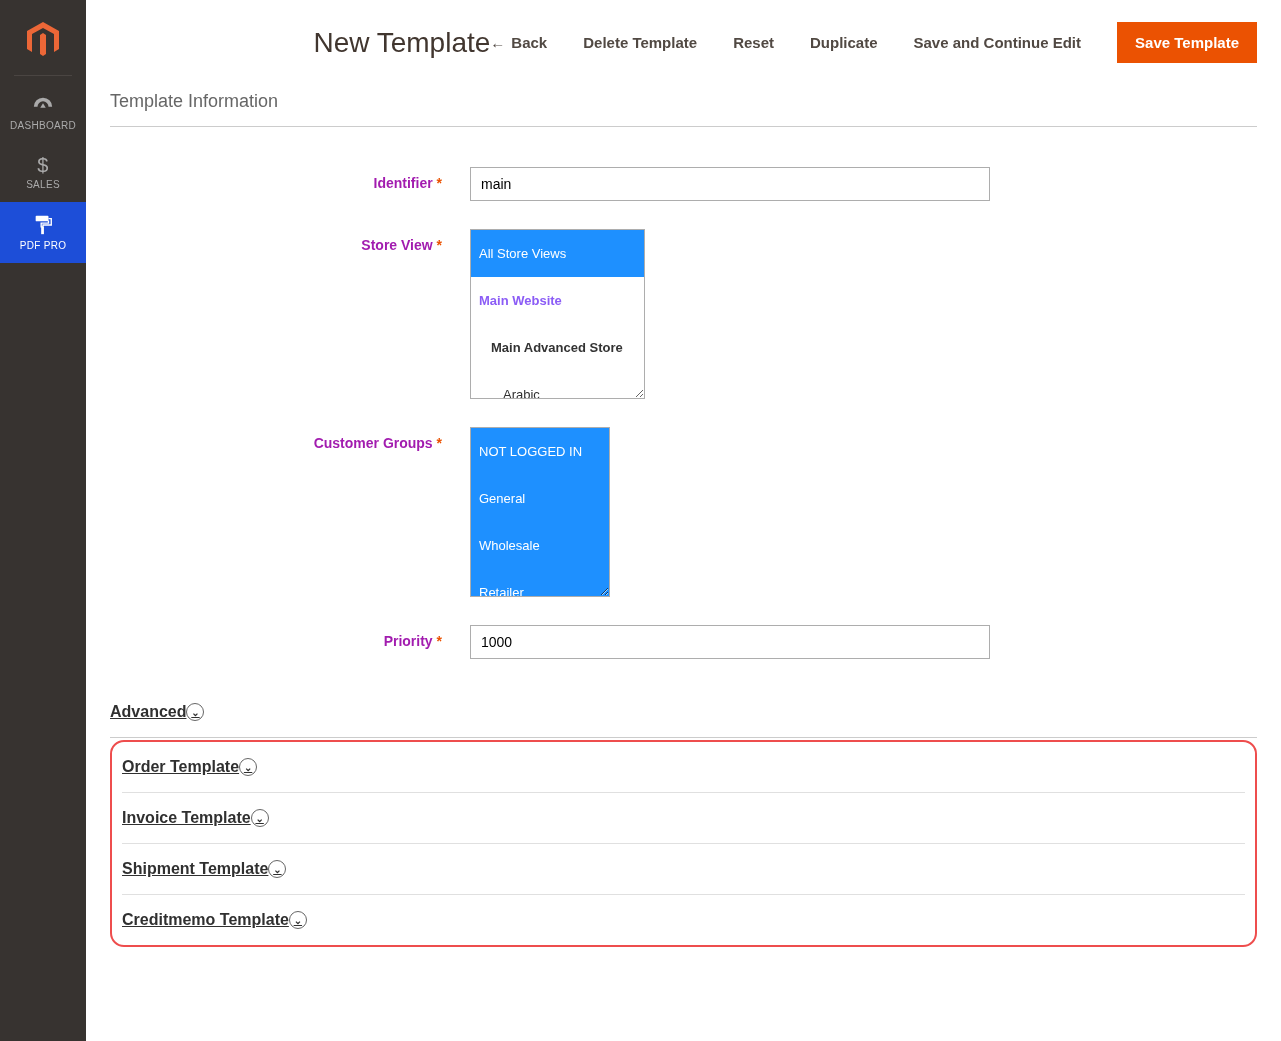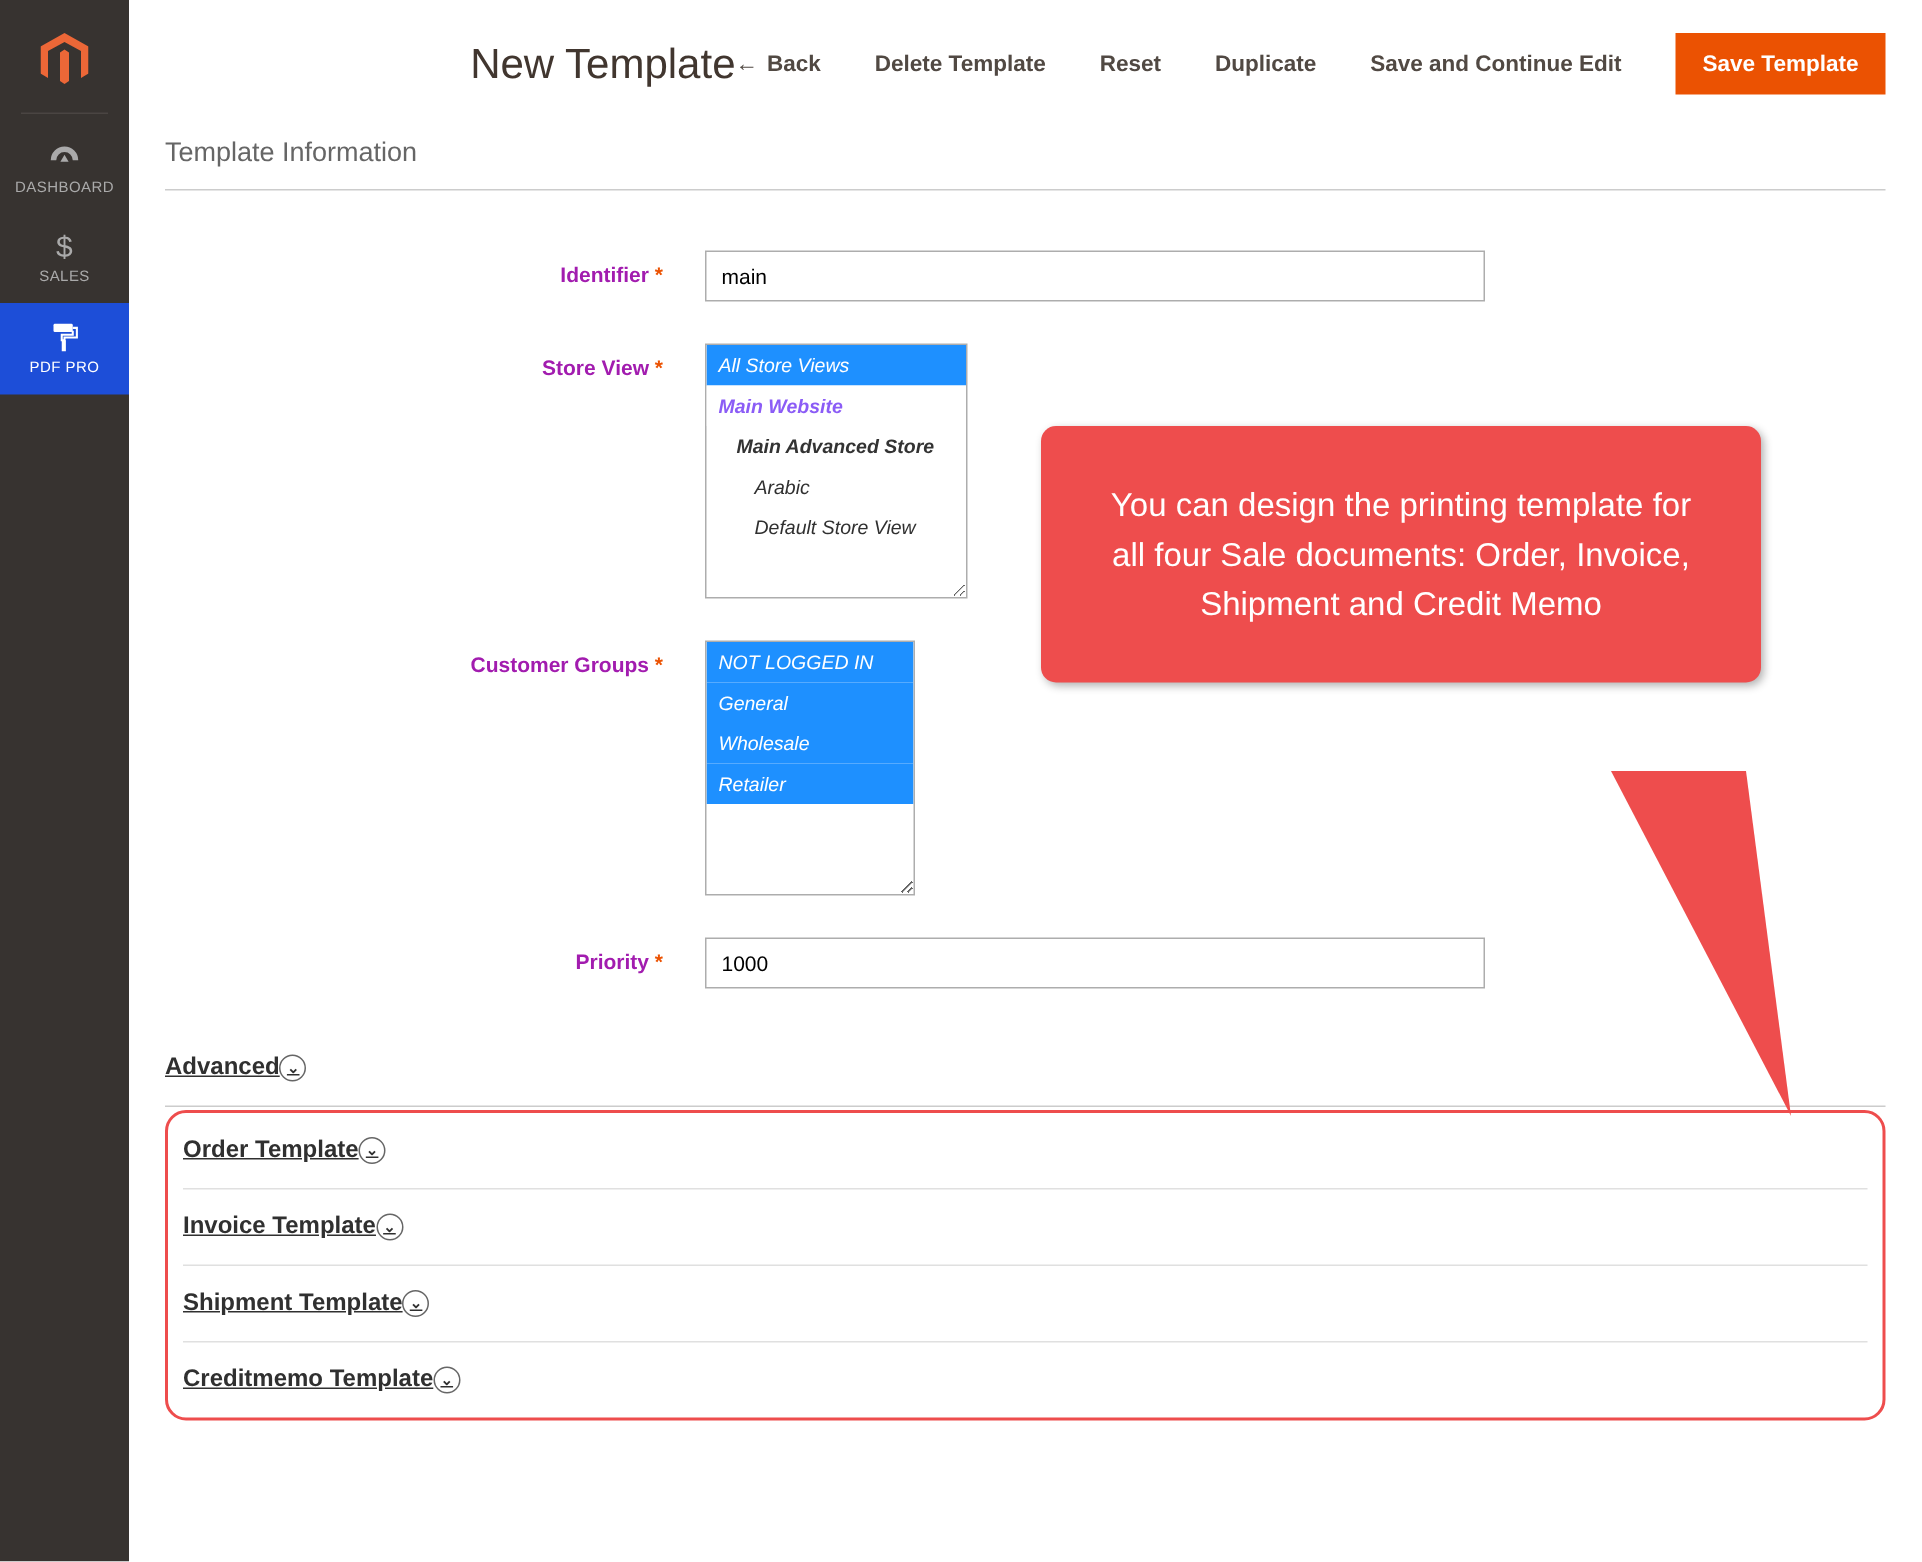--- a/index.html
+++ b/index.html
@@ -31,21 +31,21 @@
 
 .form-row { display: flex; align-items: flex-start; margin-bottom: 28px; }
 .form-label { width: 360px; text-align: right; padding-right: 28px; padding-top: 8px; color: #a21caf; font-weight: 600; font-size: 14px; }
 .required::after { content: " *"; color: #eb5202; }
 .form-field { width: 520px; }
 .form-field input[type=text] { width: 100%; height: 34px; border: 1px solid #adadad; padding: 0 10px; font-size: 14px; }
 
 
 .multiselect { width: 175px; height: 170px; border: 1px solid #adadad; overflow-y: scroll; font-size: 13px; resize: both; }
 .multiselect.customer { height: 170px; }
-.ms-opt { padding: 6px 8px; cursor: pointer; white-space: nowrap; font-style: italic; }
+.ms-opt { padding: 16px 8px; cursor: pointer; white-space: nowrap; }
 .ms-opt.selected { background: #1e90ff; color: #fff; }
 .ms-opt.bold { font-weight: 700; color: #8b5cf6; background: #fff; }
 .ms-opt.indent1 { padding-left: 20px; font-weight: 700; }
 .ms-opt.indent2 { padding-left: 32px; font-weight: 400; color: #303030; }
 
 
 .fieldset-title { display: flex; justify-content: flex-start; align-items: center; padding: 16px 0; border-bottom: 1px solid #ccc; font-weight: 600; font-size: 16px; color: #303030; cursor: pointer; text-decoration: underline; }
 .fieldset-title .chev { width: 18px; height: 18px; border: 1px solid #666; border-radius: 50%; display: inline-flex; align-items: center; justify-content: center; font-size: 10px; }
 
 
@@ -166,21 +166,15 @@
       <div class="fieldset-title">
         <span>Shipment Template</span>
         <span class="chev">⌄</span>
       </div>
       <div class="fieldset-title">
         <span>Creditmemo Template</span>
         <span class="chev">⌄</span>
       </div>
     </div>
 
-    <div class="callout" style="top:284px; left:608px;">
-      <span>You can design the printing template for all four Sale documents: Order, Invoice, Shipment and Credit Memo</span>
-      <svg style="position:absolute; top:230px; left:380px; width:140px; height:240px; overflow:visible;">
-        <polygon points="0,0 90,0 120,230" fill="#ee4d4d"></polygon>
-      </svg>
-    </div>
 
   </div>
 </div>
 
 </body></html>

